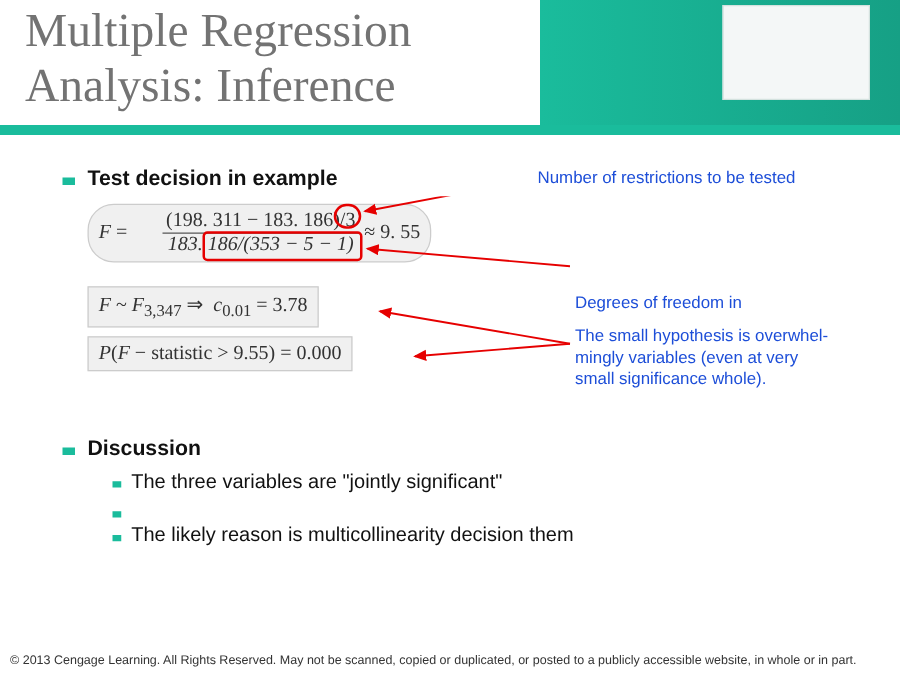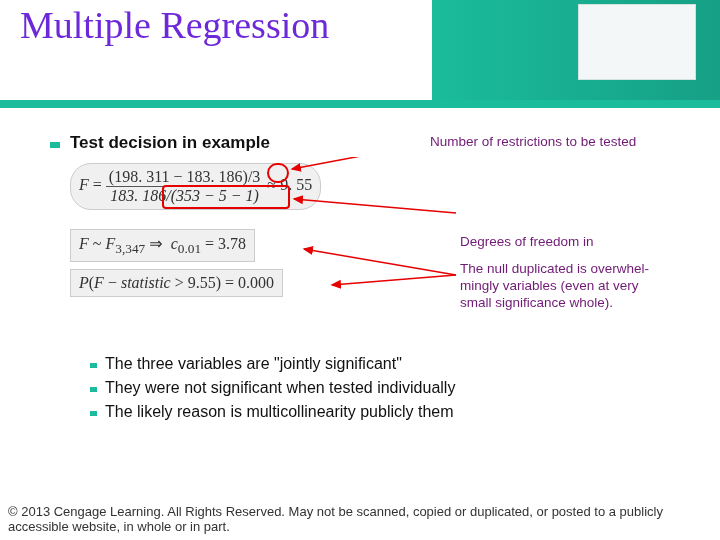--- a/index.html
+++ b/index.html
@@ -1,105 +1,109 @@
 <!DOCTYPE html>
 <html><head>
 <meta charset="utf-8">
 <style>
   * { margin: 0; padding: 0; box-sizing: border-box; }
   body { width: 720px; height: 540px; font-family: Arial, sans-serif; background: white; position: relative; overflow: hidden; }
   .header { position: relative; height: 115px; }
   .header-bg { position: absolute; right: 0; top: 0; width: 720px; height: 105px; background: linear-gradient(to right, rgba(22,160,133,0) 0%, rgba(22,160,133,0) 60%, #1abc9c 60%, #16a085 100%); }
   .header-bar { position: absolute; top: 100px; left: 0; width: 720px; height: 8px; background: #1abc9c; }
   .paper-edge { position: absolute; top: 4px; right: 24px; width: 118px; height: 76px; background: #f4f7f7; border: 1px solid #d4e2df; }
-  .title { position: absolute; top: 4px; left: 20px; font-family: Garamond, Georgia, serif; font-size: 38px; line-height: 1.15; color: #6d28d9; font-weight: normal; }
+  .title { position: absolute; top: 4px; left: 20px; font-family: Garamond, Georgia, serif; font-size: 38px; line-height: 1.15; color: #737373; font-weight: normal; }
   .content { padding: 18px 46px 0 50px; }
   .sec { display: flex; align-items: flex-start; margin-bottom: 4px; }
   .bullet { display: inline-block; width: 10px; height: 6px; background: #1abc9c; margin-right: 10px; margin-top: 9px; flex-shrink: 0; }
   .sbullet { display: inline-block; width: 7px; height: 5px; background: #1abc9c; margin-right: 8px; margin-top: 8px; flex-shrink: 0; }
   .sec-title { font-weight: bold; font-size: 17px; color: #111; }
   .diag { position: relative; height: 190px; margin-left: 20px; }
   .fbox { position: absolute; background: #f0f0f0; border: 1px solid #ccc; padding: 4px 8px; font-family: Georgia, 'Times New Roman', serif; font-size: 16px; color: #333; white-space: nowrap; }
-  .ann { position: absolute; font-size: 13.5px; color: #701a75; line-height: 1.25; }
+  .ann { position: absolute; font-size: 13.5px; color: #1d4ed8; line-height: 1.25; }
   .under { text-decoration: underline; }
   .ovl { position: absolute; border: 2px solid #e60000; background: transparent; }
   .arrow-svg { position: absolute; top: 0; left: 0; pointer-events: none; }
   .discussion { margin-top: 2px; }
   .sublist { margin: 8px 0 0 40px; }
   .sub { display: flex; align-items: flex-start; margin-bottom: 6px; font-size: 16px; color: #111; }
-  .footer { position: absolute; bottom: 6px; left: 8px; right: 8px; font-size: 13px; color: #333; }
+  .footer { position: absolute; bottom: 6px; left: 8px; right: 8px; font-size: 10px; color: #333; }
 </style>
 </head>
 <body>
 
 <div class="header">
   <div class="header-bg"></div>
   <div class="paper-edge"></div>
   <div class="header-bar"></div>
   <div class="title">
     <span>Multiple Regression</span><br>
+    <span>Analysis: Inference</span>
   </div>
 </div>
 
 <div class="content">
 
   <div class="sec">
     <span class="bullet"></span>
     <span class="sec-title">Test decision in example</span>
   </div>
 
   <div class="diag">
     <div class="fbox" style="top:6px; left:0;border-radius:21px;">
-      <span style="font-style:italic;">F</span> = <span style="display:inline-block;vertical-align:middle;text-align:center;"><span style="display:block;border-bottom:1px solid #555;padding:0 3px;">(198. 311 − 183. 186)/3</span><span style="display:block;padding:0 3px;font-style:italic;">183. 186/(353 − 5 − 1)</span></span> ≈ 9. 55
+      <span style="font-style:italic;">F</span> = <span style="display:inline-block;vertical-align:middle;text-align:center;margin-left:24px;"><span style="display:block;border-bottom:1px solid #555;padding:0 3px;">(198. 311 − 183. 186)/3</span><span style="display:block;padding:0 3px;font-style:italic;">183. 186/(353 − 5 − 1)</span></span> ≈ 9. 55
     </div>
     <div class="ovl" style="top:6px; left:197px; width:22px; height:20px; border-radius:12px;"></div>
     <div class="ovl" style="top:28px; left:92px; width:128px; height:24px; border-radius:4px;"></div>
 
     <div class="fbox" style="top:72px; left:0;">
       <span style="font-style:italic;">F</span> ~ <span style="font-style:italic;">F</span><sub>3,347</sub> ⇒&nbsp; <span style="font-style:italic;">c</span><sub>0.01</sub> = 3.78
     </div>
 
     <div class="fbox" style="top:112px; left:0;">
-      <span style="font-style:italic;">P</span>(<span style="font-style:italic;">F</span> − <span style="font-style:italic;">statistic</span> &gt; 9.55) = 0.000
+      <span style="font-style:italic;">P</span>(<span style="font-style:italic;">F</span> − <span style="">statistic</span> &gt; 9.55) = 0.000
     </div>
 
     <div class="ann" style="top:-23px; left:360px;">Number of restrictions to be tested</div>
     <div class="ann" style="top:45px; left:390px;margin-top:32px;">
       <span>Degrees of freedom in</span><br>
     </div>
     <div class="ann" style="top:104px; left:390px;">
-      <span>The null duplicated is overwhel-</span><br>
+      <span>The small hypothesis is overwhel-</span><br>
       <span>mingly variables (even at very</span><br>
       <span>small significance whole).</span>
     </div>
 
     <svg class="arrow-svg" width="620" height="190">
       <defs>
           <marker id="ah" markerWidth="8" markerHeight="8" refX="6" refY="3" orient="auto">
             <path d="M0,0 L7,3 L0,6 Z" fill="#e60000"></path>
           </marker>
         </defs>
       <line x1="360" y1="-14" x2="222" y2="12" stroke="#e60000" stroke-width="1.5" marker-end="url(#ah)"></line>
       <line x1="386" y1="56" x2="224" y2="42" stroke="#e60000" stroke-width="1.5" marker-end="url(#ah)"></line>
       <line x1="386" y1="118" x2="262" y2="128" stroke="#e60000" stroke-width="1.5" marker-end="url(#ah)"></line>
       <line x1="386" y1="118" x2="234" y2="92" stroke="#e60000" stroke-width="1.5" marker-end="url(#ah)"></line>
     </svg>
   </div>
 
+  <div class="sec discussion">
+    <span class="bullet"></span>
+    <span class="sec-title">Discussion</span>
+  </div>
 
   <div class="sublist">
     <div class="sub">
       <span class="sbullet"></span>
       <span>The three variables are "jointly significant"</span>
     </div>
     <div class="sub">
       <span class="sbullet"></span>
-      <span>They were not significant when tested individually</span>
     </div>
     <div class="sub">
       <span class="sbullet"></span>
-      <span>The likely reason is multicollinearity publicly them</span>
+      <span>The likely reason is multicollinearity decision them</span>
     </div>
   </div>
 
 </div>
 
 <div class="footer">© 2013 Cengage Learning. All Rights Reserved. May not be scanned, copied or duplicated, or posted to a publicly accessible website, in whole or in part.</div>
 
 </body></html>

